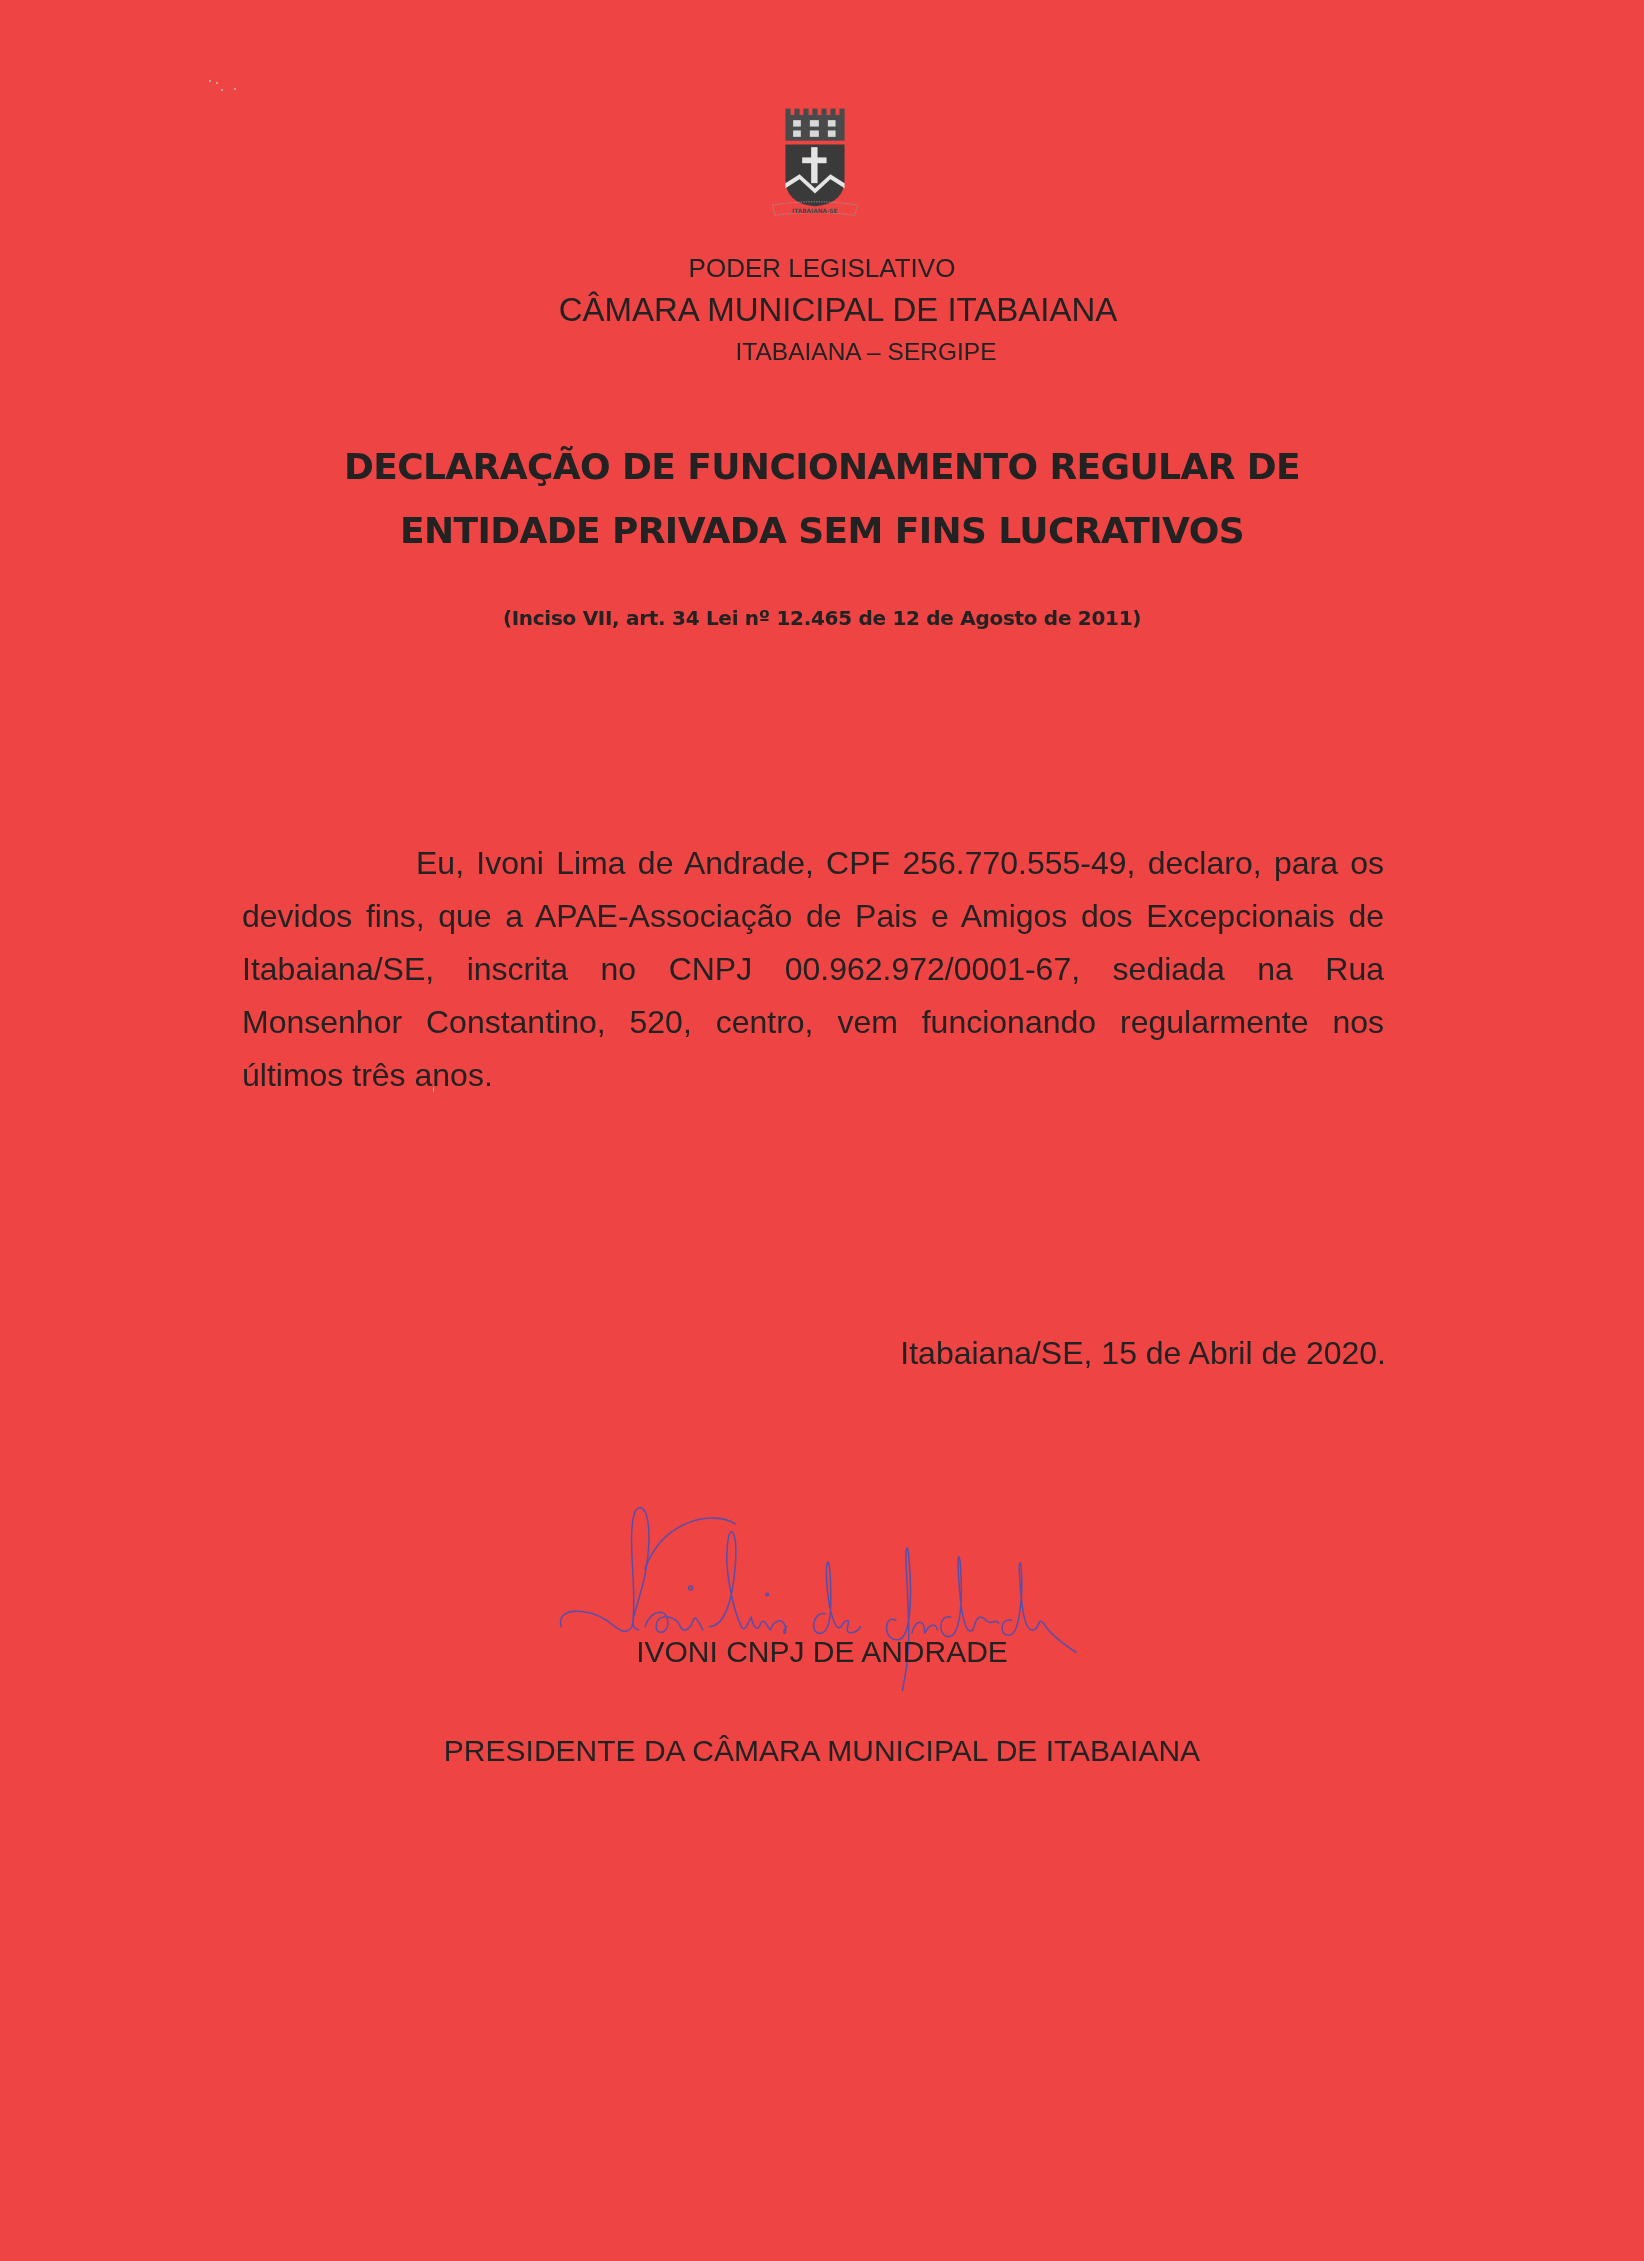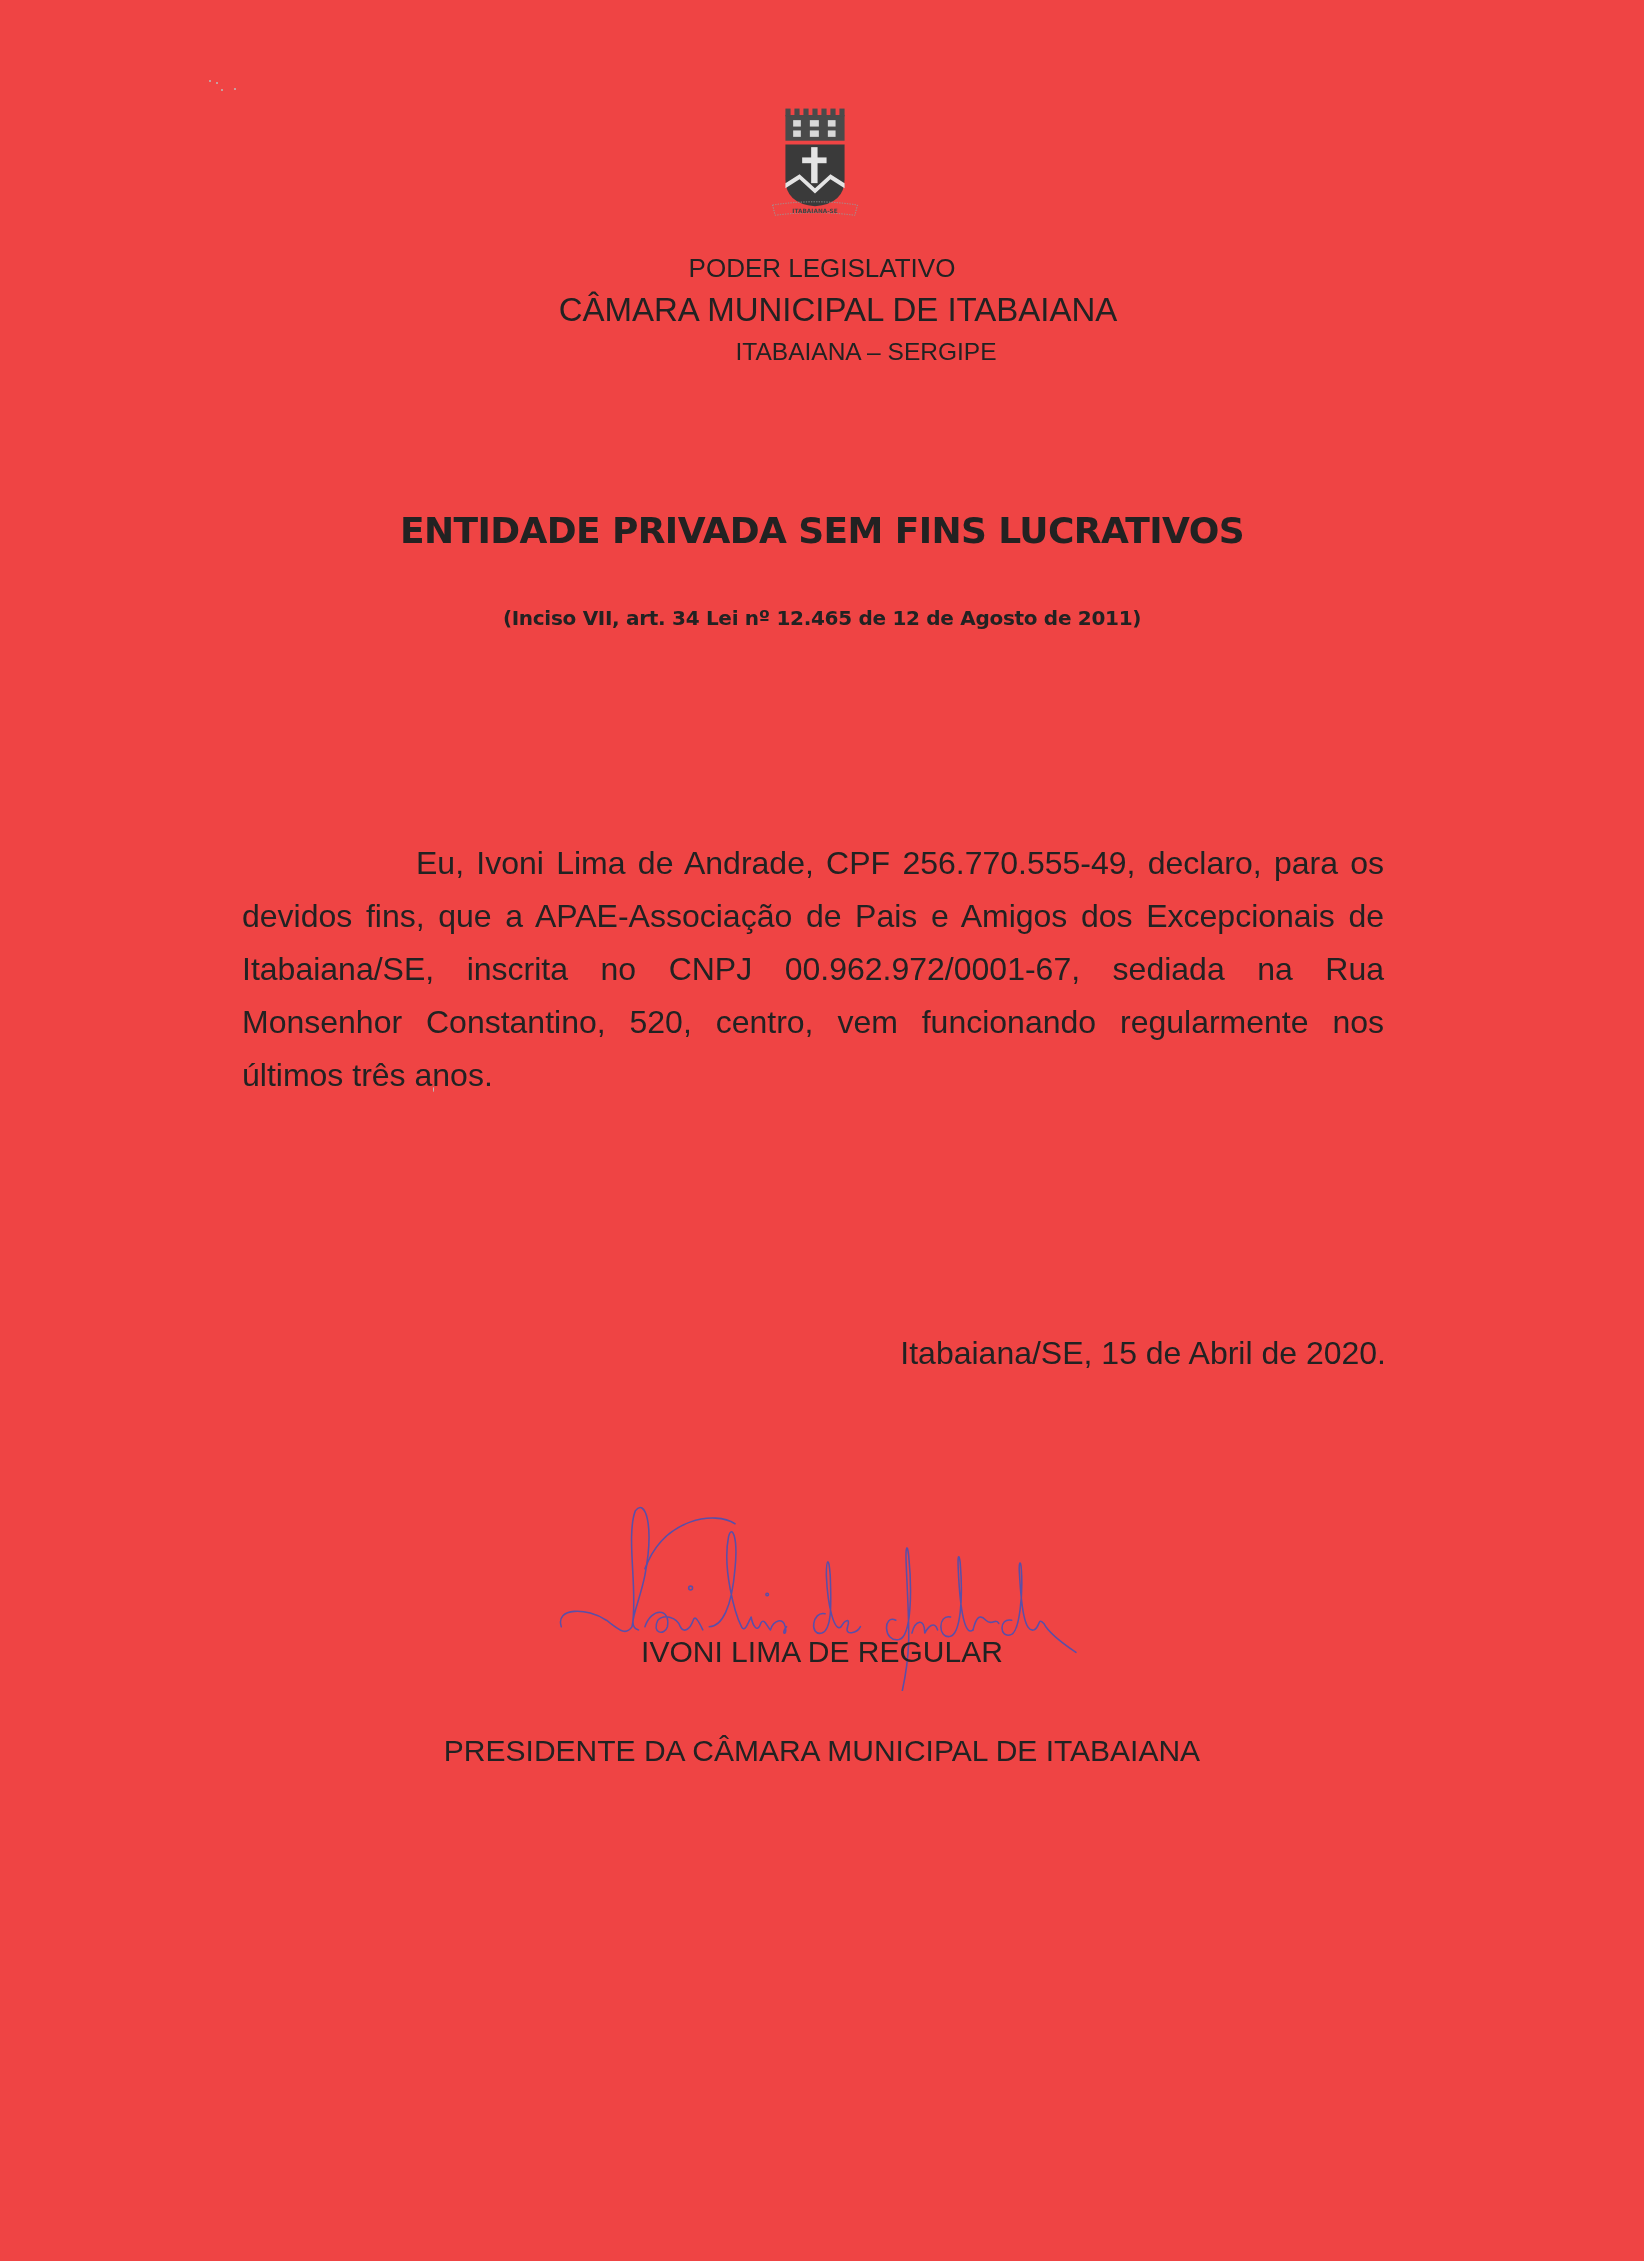--- a/index.html
+++ b/index.html
@@ -140,20 +140,21 @@
 
       <path d="M4 160 Q70 150 136 160 L132 176 Q70 168 8 176 Z" fill="none" stroke="#999" stroke-width="1.5" stroke-dasharray="2 2"></path>
       <text x="70" y="172" font-size="9" text-anchor="middle" fill="#444" font-family="DejaVu Sans, sans-serif" font-weight="bold">ITABAIANA-SE</text>
     </svg>
   </div>
 
   <div class="center-line hdr-poder">PODER LEGISLATIVO</div>
   <div class="center-line hdr-camara">CÂMARA MUNICIPAL DE ITABAIANA</div>
   <div class="center-line hdr-cidade">ITABAIANA – SERGIPE</div>
 
+  <div class="center-line title title-1">DECLARAÇÃO DE FUNCIONAMENTO REGULAR DE</div>
   <div class="center-line title title-2">ENTIDADE PRIVADA SEM FINS LUCRATIVOS</div>
   <div class="center-line subtitle">(Inciso VII, art. 34 Lei nº 12.465 de 12 de Agosto de 2011)</div>
 
   <p class="body-para">Eu, Ivoni Lima de Andrade, CPF 256.770.555-49, declaro, para os devidos fins, que a APAE-Associação de Pais e Amigos dos Excepcionais de Itabaiana/SE, inscrita no CNPJ 00.962.972/0001-67, sediada na Rua Monsenhor Constantino, 520, centro, vem funcionando regularmente nos últimos três anos.</p>
 
   <div class="date-line">Itabaiana/SE, 15 de Abril de 2020.</div>
 
   <div class="signature">
     <svg width="567" height="193" viewBox="0 0 880 300" xmlns="http://www.w3.org/2000/svg" fill="none" stroke="#5a4fa8" stroke-width="2.4" stroke-linecap="round" stroke-linejoin="round">
 
@@ -169,21 +170,21 @@
       <path d="M430 180 C410 175 405 215 425 210 C440 205 440 170 438 120 C436 90 432 95 432 120 C434 170 445 210 455 200 C460 190 470 185 465 200 C460 215 480 210 485 200"></path>
 
       <path d="M540 190 C520 180 520 225 545 220 C565 215 565 140 560 90 C558 70 555 75 556 100 C560 200 565 230 550 300"></path>
       <path d="M565 210 C570 190 585 185 585 210 C590 200 600 190 605 205"></path>
       <path d="M625 185 C605 180 605 220 625 215 C640 210 645 160 640 100 C638 85 636 90 637 110 C640 180 648 215 660 205"></path>
       <path d="M660 205 C665 185 670 180 680 190 C690 200 695 185 700 195"></path>
       <path d="M720 190 C700 185 700 220 720 212 C732 206 738 150 735 110 C734 95 731 100 732 115 C735 170 740 210 755 205 C765 200 760 185 770 195 C775 205 790 220 820 240"></path>
     </svg>
   </div>
 
-  <div class="center-line sig-name">IVONI LIMA DE REGULAR</div>
+  <div class="center-line sig-name">IVONI CNPJ DE ANDRADE</div>
   <div class="center-line sig-role">PRESIDENTE DA CÂMARA MUNICIPAL DE ITABAIANA</div>
 
   <div class="speck" style="left:209px; top:80px;"></div>
   <div class="speck" style="left:216px; top:82px;"></div>
   <div class="speck" style="left:221px; top:89px;"></div>
   <div class="speck" style="left:234px; top:88px;"></div>
   <div class="speck" style="left:433px; top:1087px; width:1.3px; height:5.2px;"></div>
 </div>
 
 

